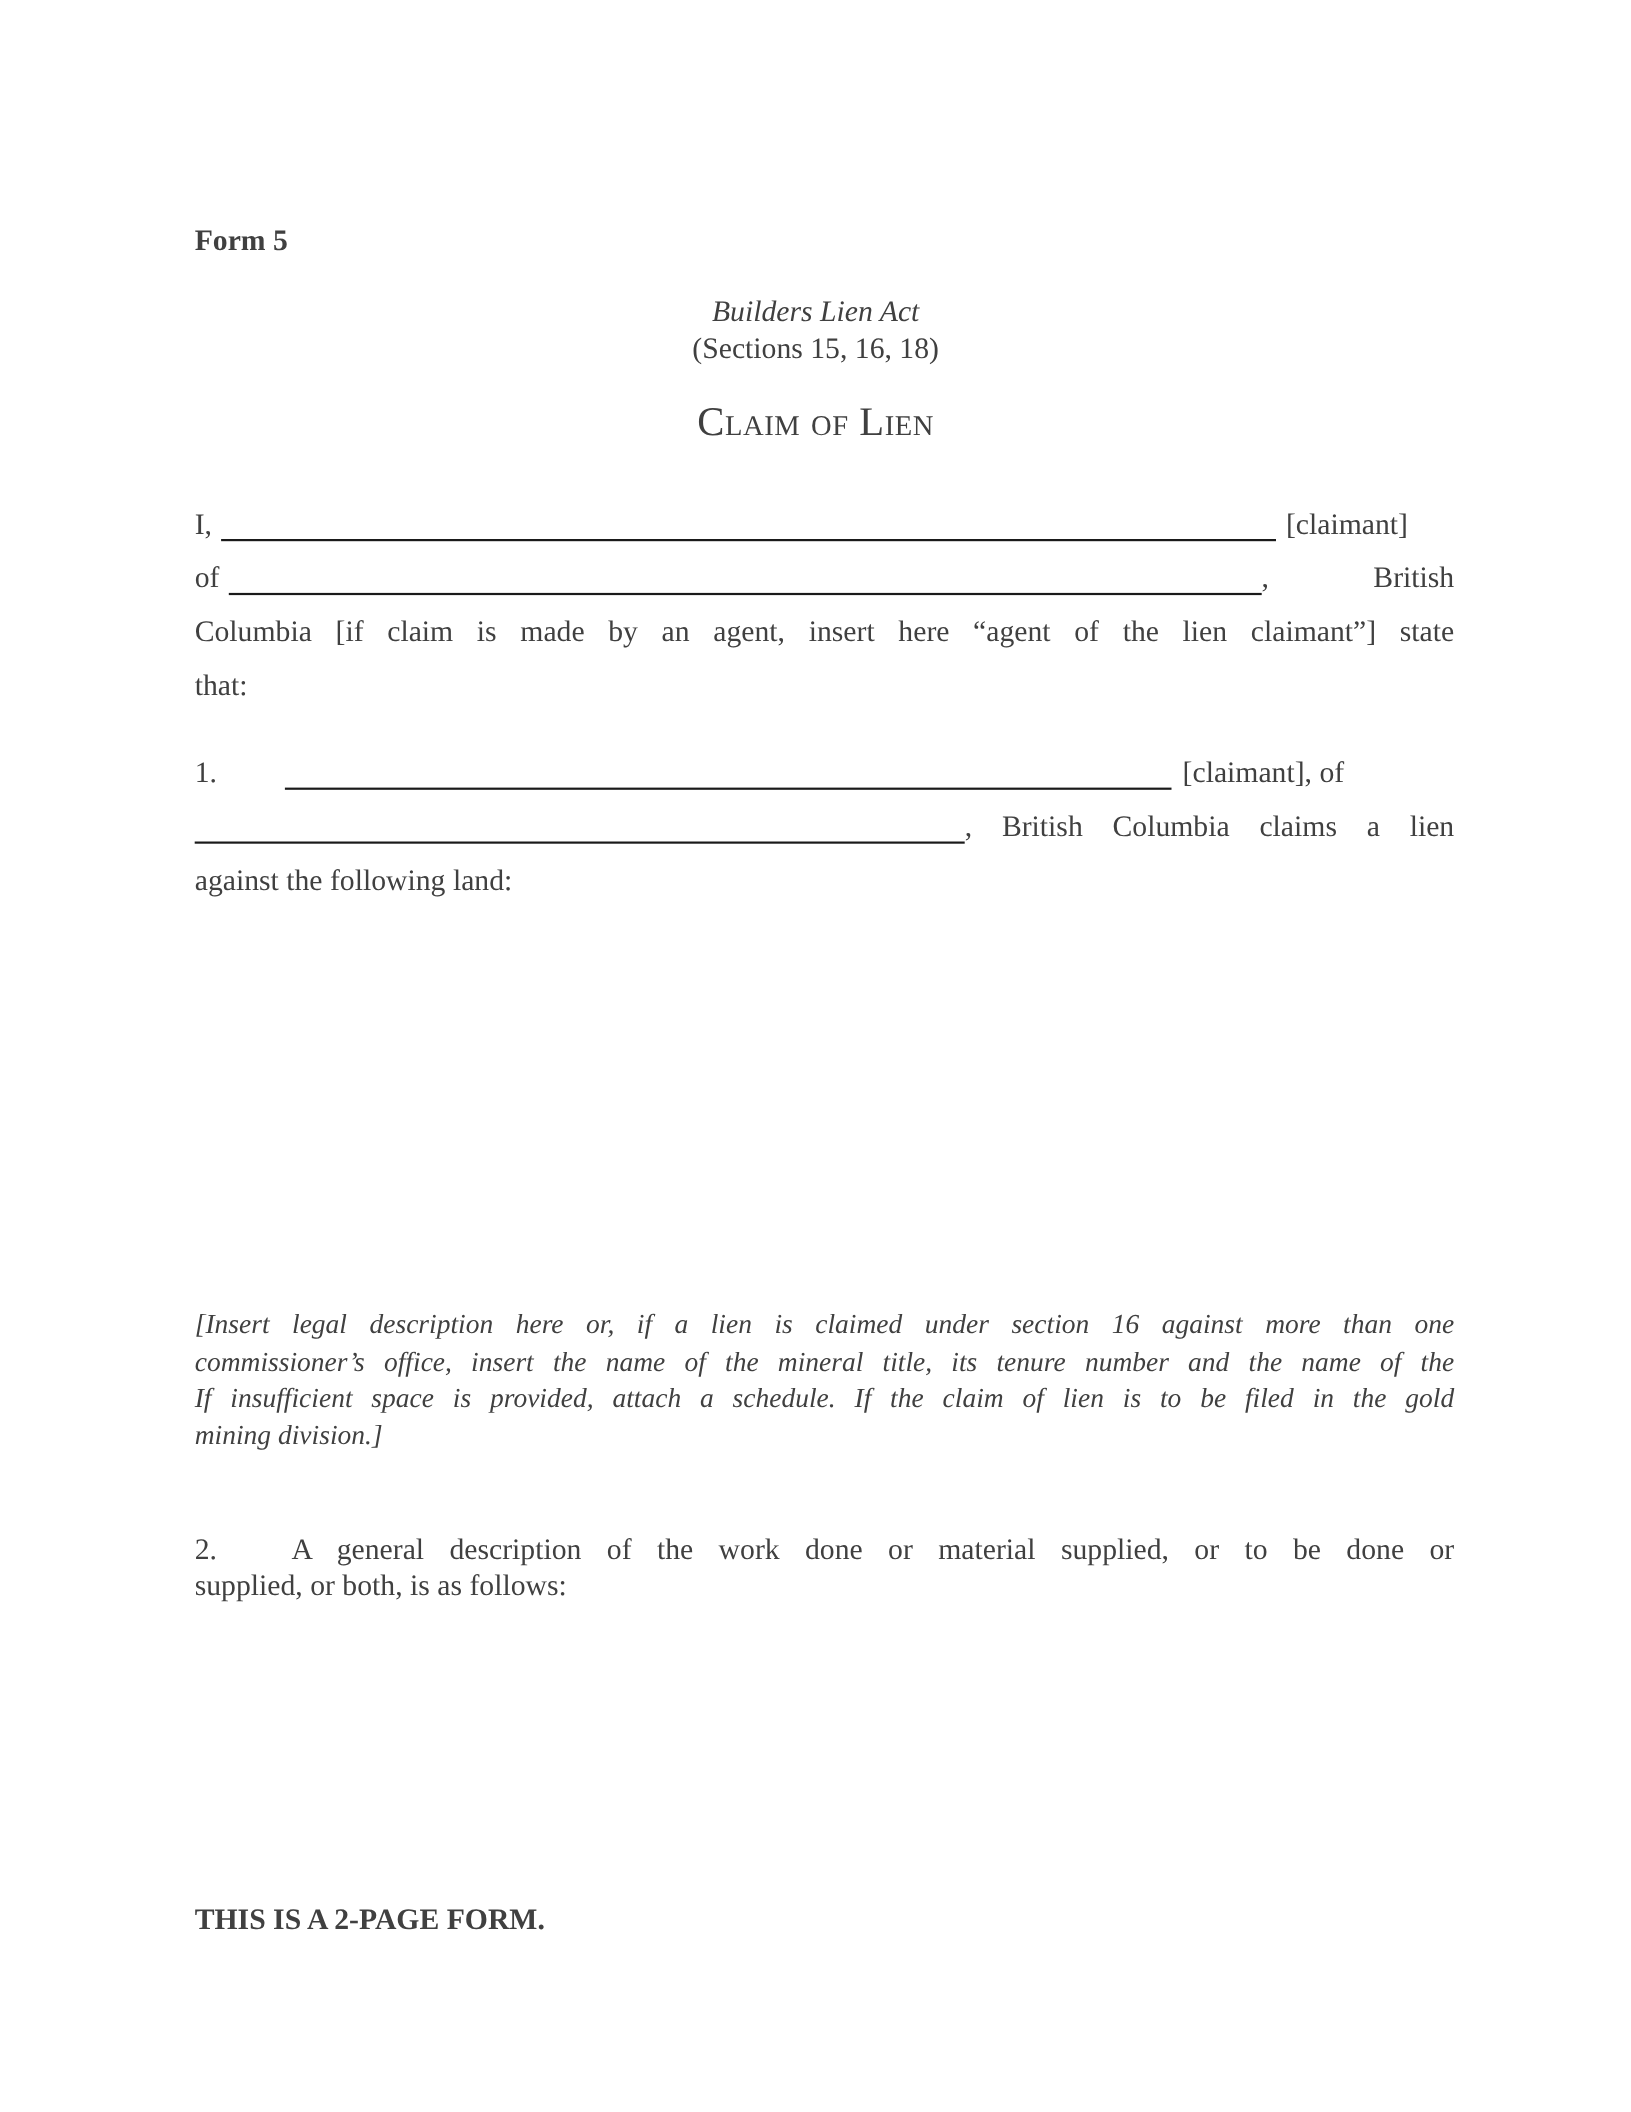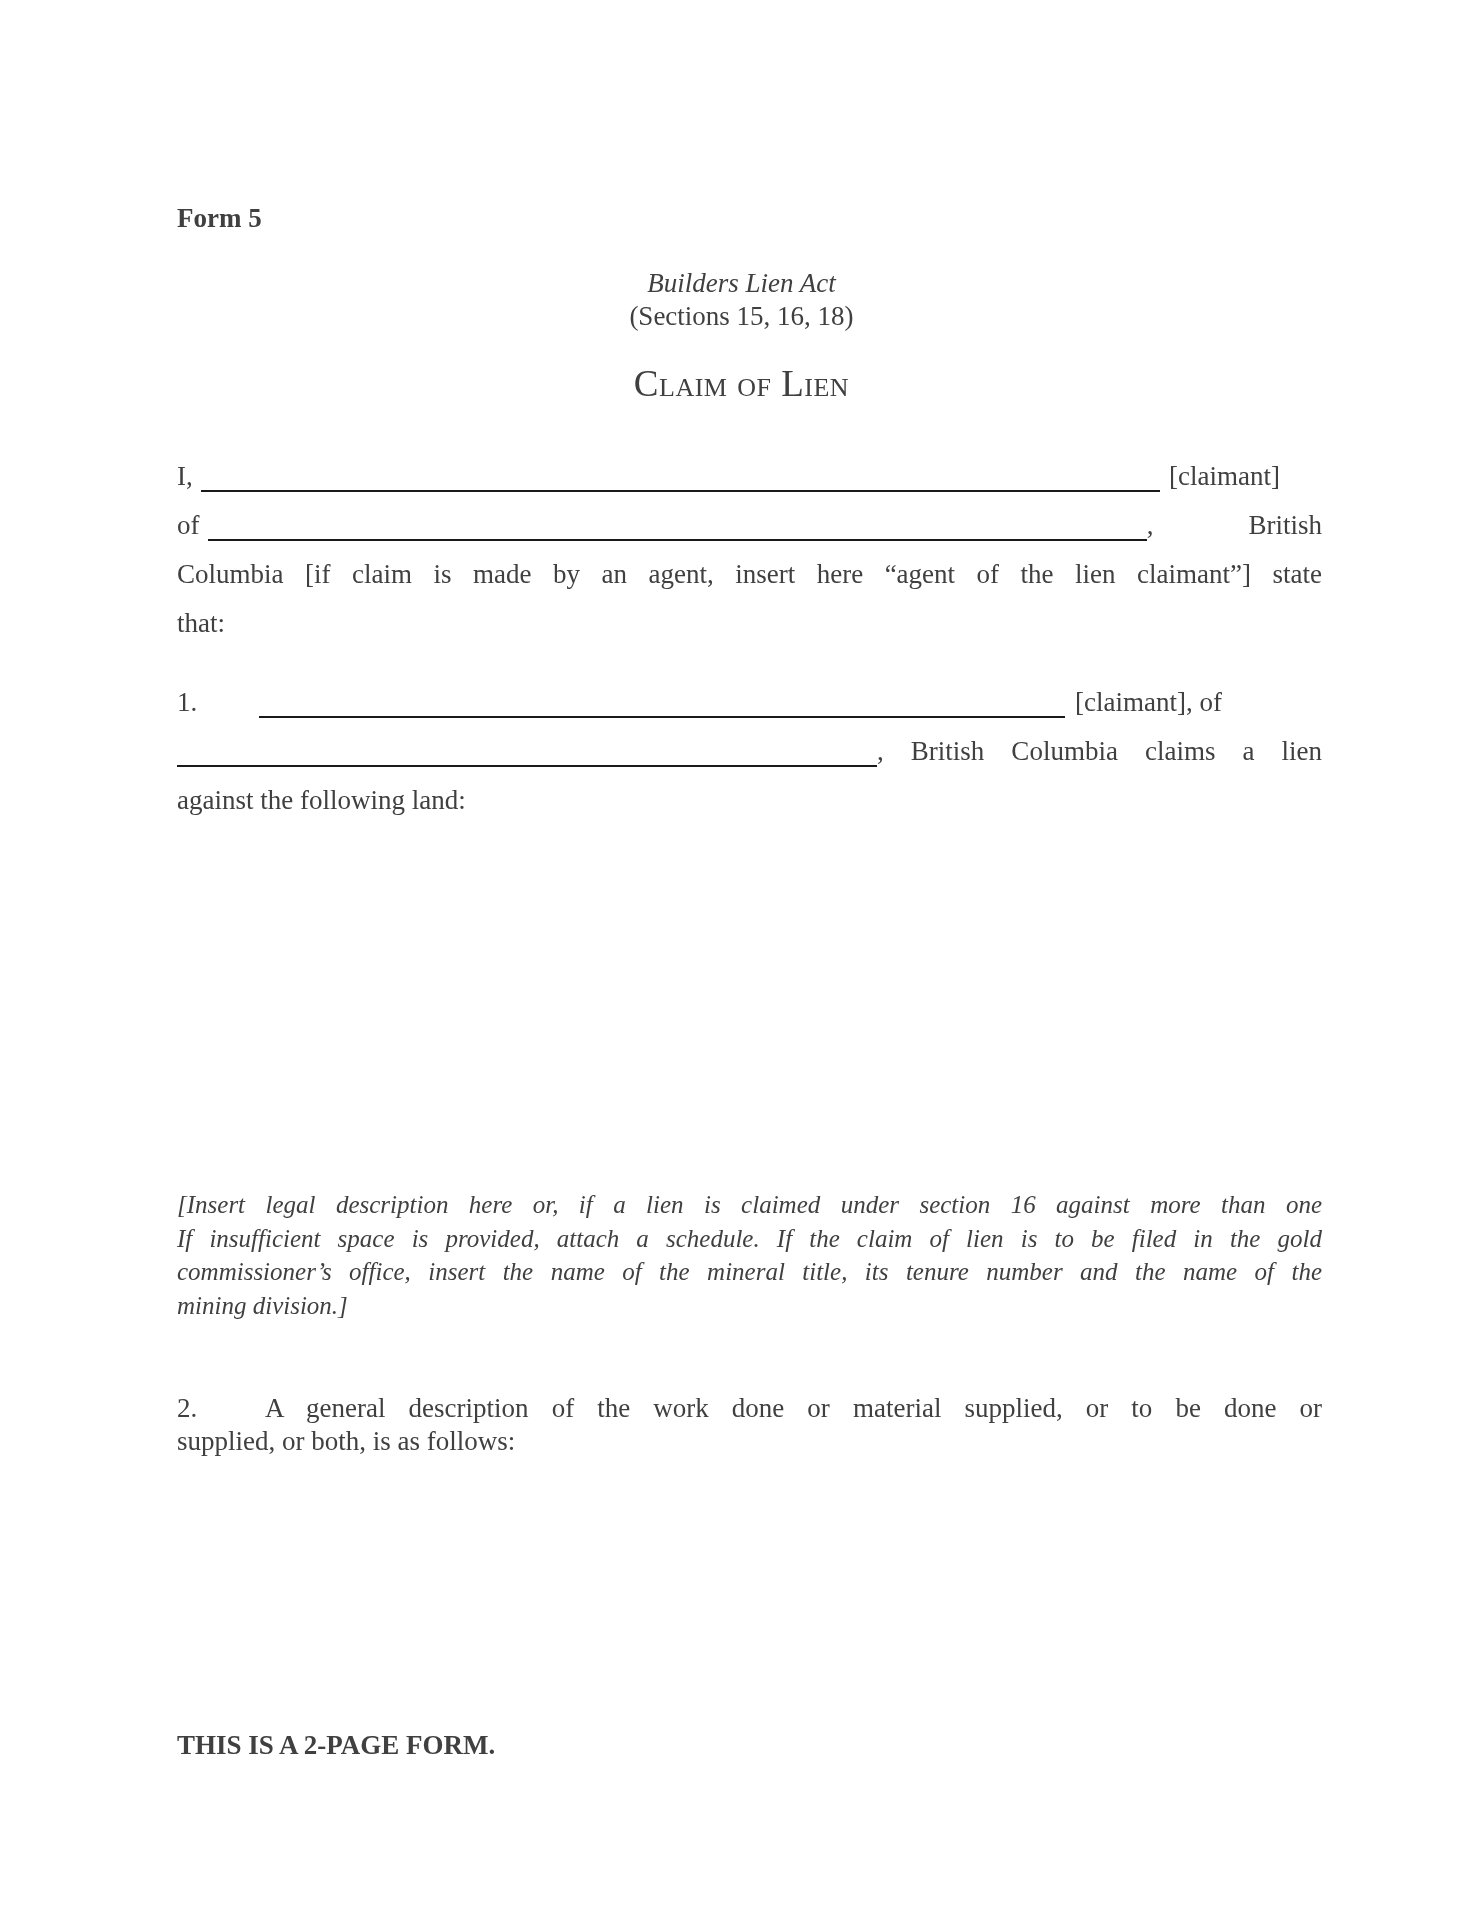--- a/index.html
+++ b/index.html
@@ -99,22 +99,22 @@
       <span class="fill w700"></span>
       <div class="flex-text just">, British Columbia claims a lien</div>
     </div>
     <div>against the following land:</div>
   </div>
 
   <div class="abs left-col blank-space" style="top:830px; height:320px;"></div>
 
   <div class="abs left-col note">
     <div class="just">[Insert legal description here or, if a lien is claimed under section 16 against more than one</div>
+    <div class="just">commissioner’s office, insert the name of the mineral title, its tenure number and the name of the</div>
     <div class="just">If insufficient space is provided, attach a schedule. If the claim of lien is to be filed in the gold</div>
-    <div class="just">commissioner’s office, insert the name of the mineral title, its tenure number and the name of the</div>
     <div>mining division.]</div>
   </div>
 
   <div class="abs left-col single item2">
     <div class="fline sline">
       <span class="sp88">2.</span>
       <div class="flex-text just">A general description of the work done or material supplied, or to be done or</div>
     </div>
     <div>supplied, or both, is as follows:</div>
   </div>

